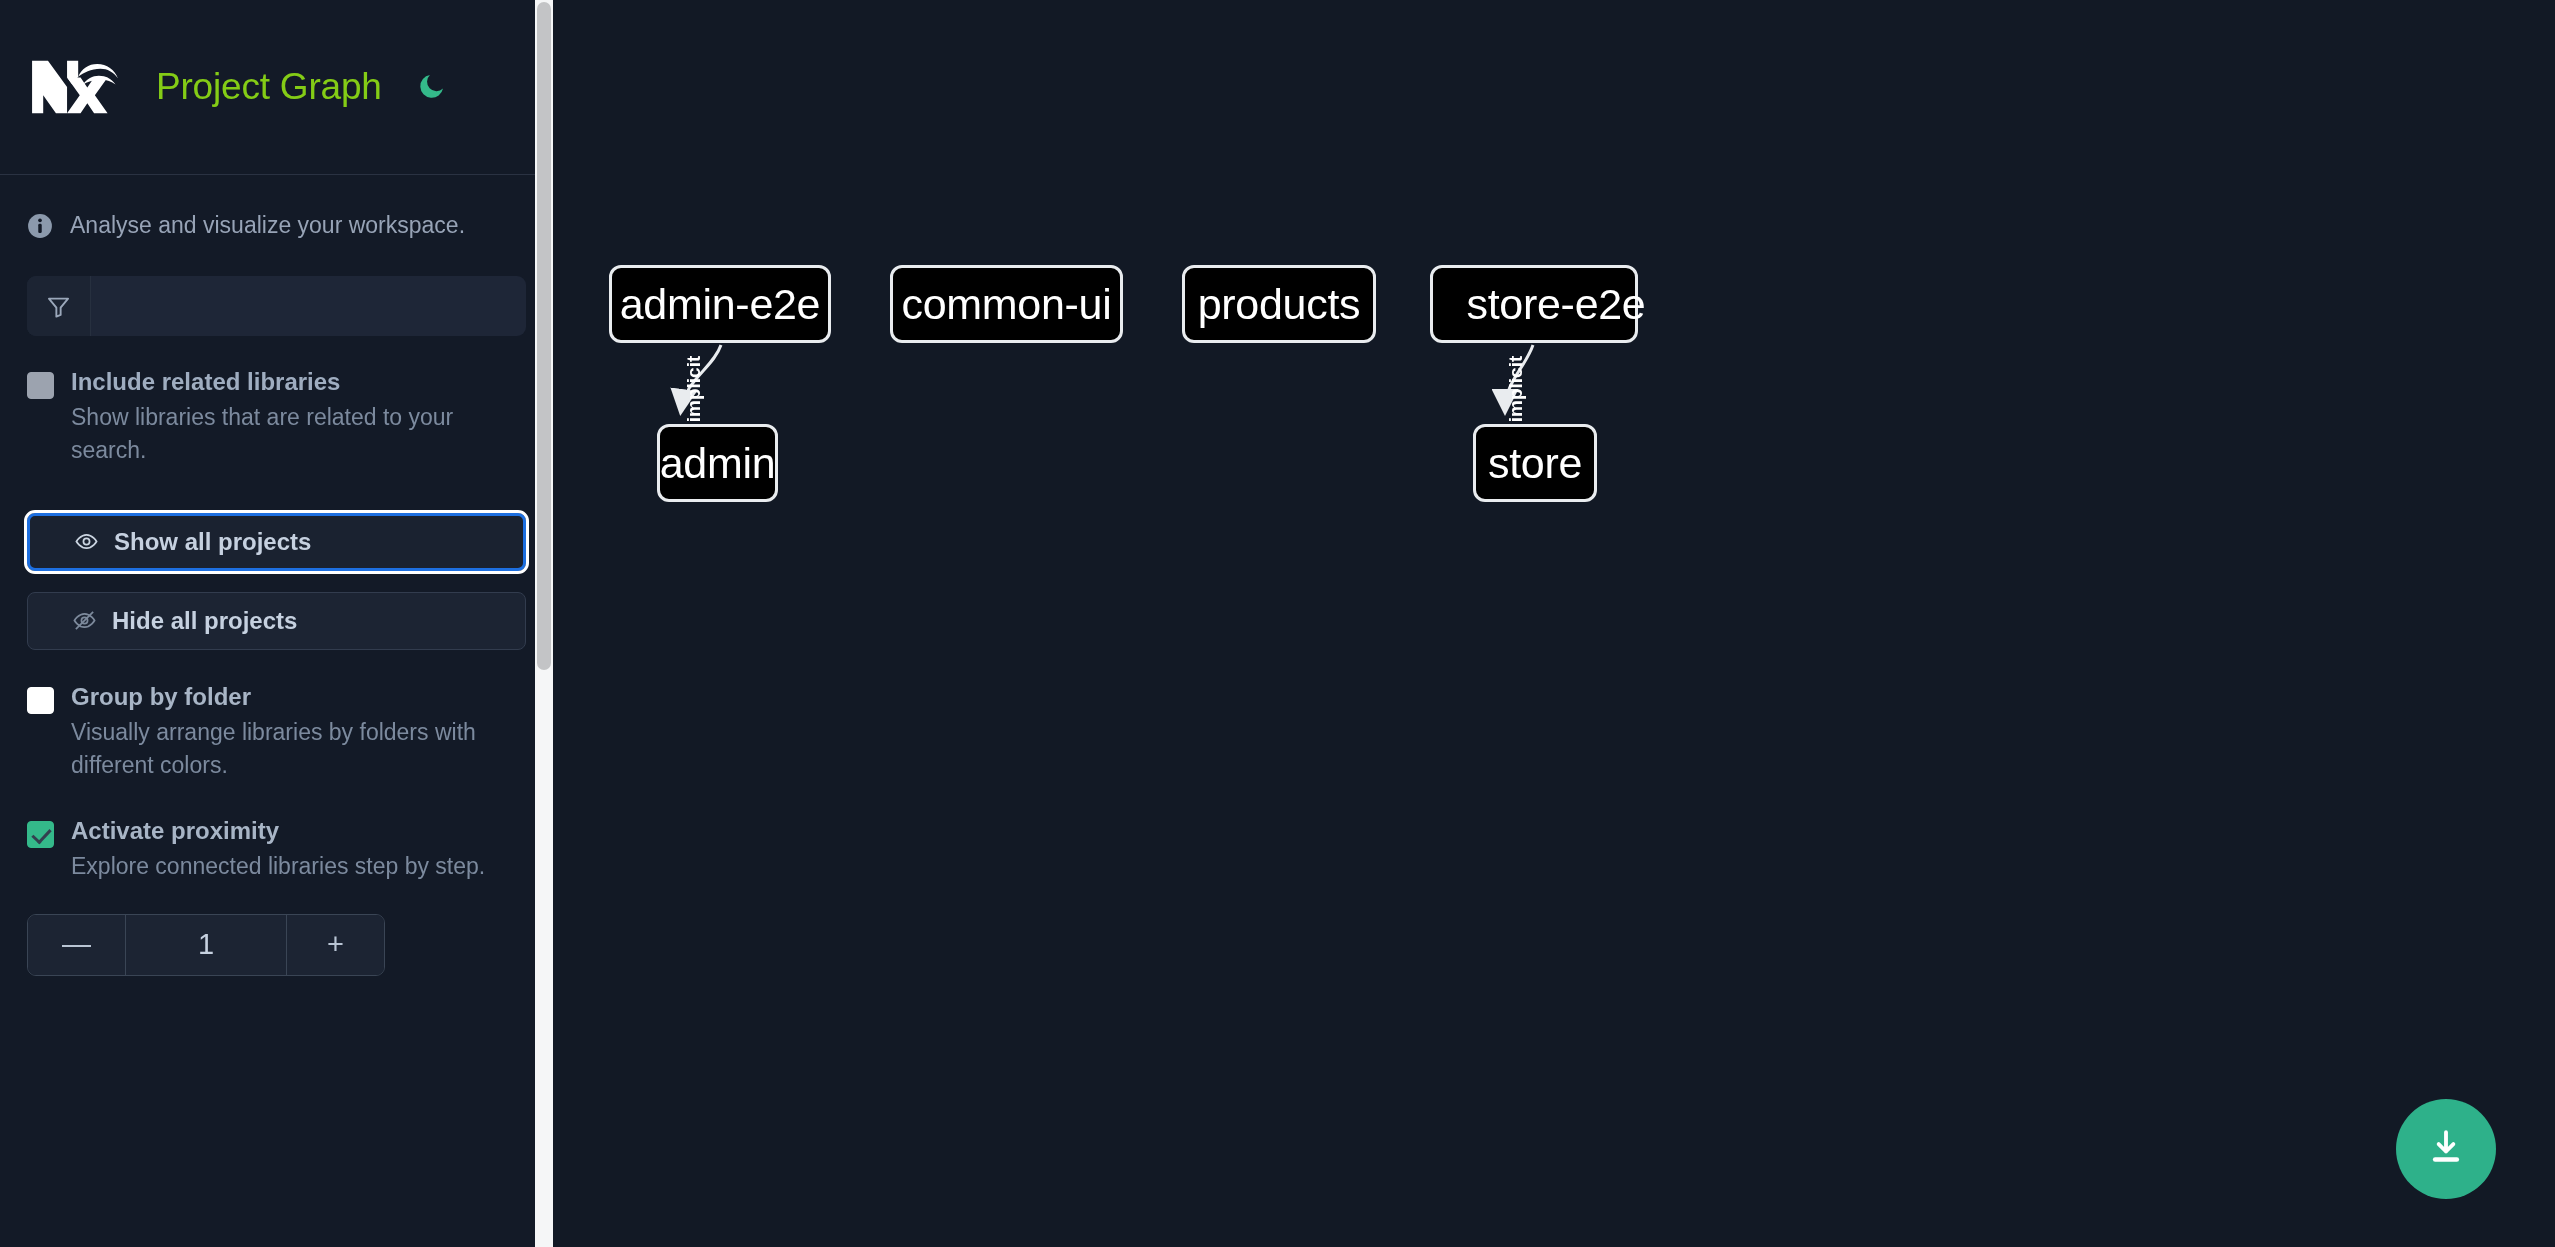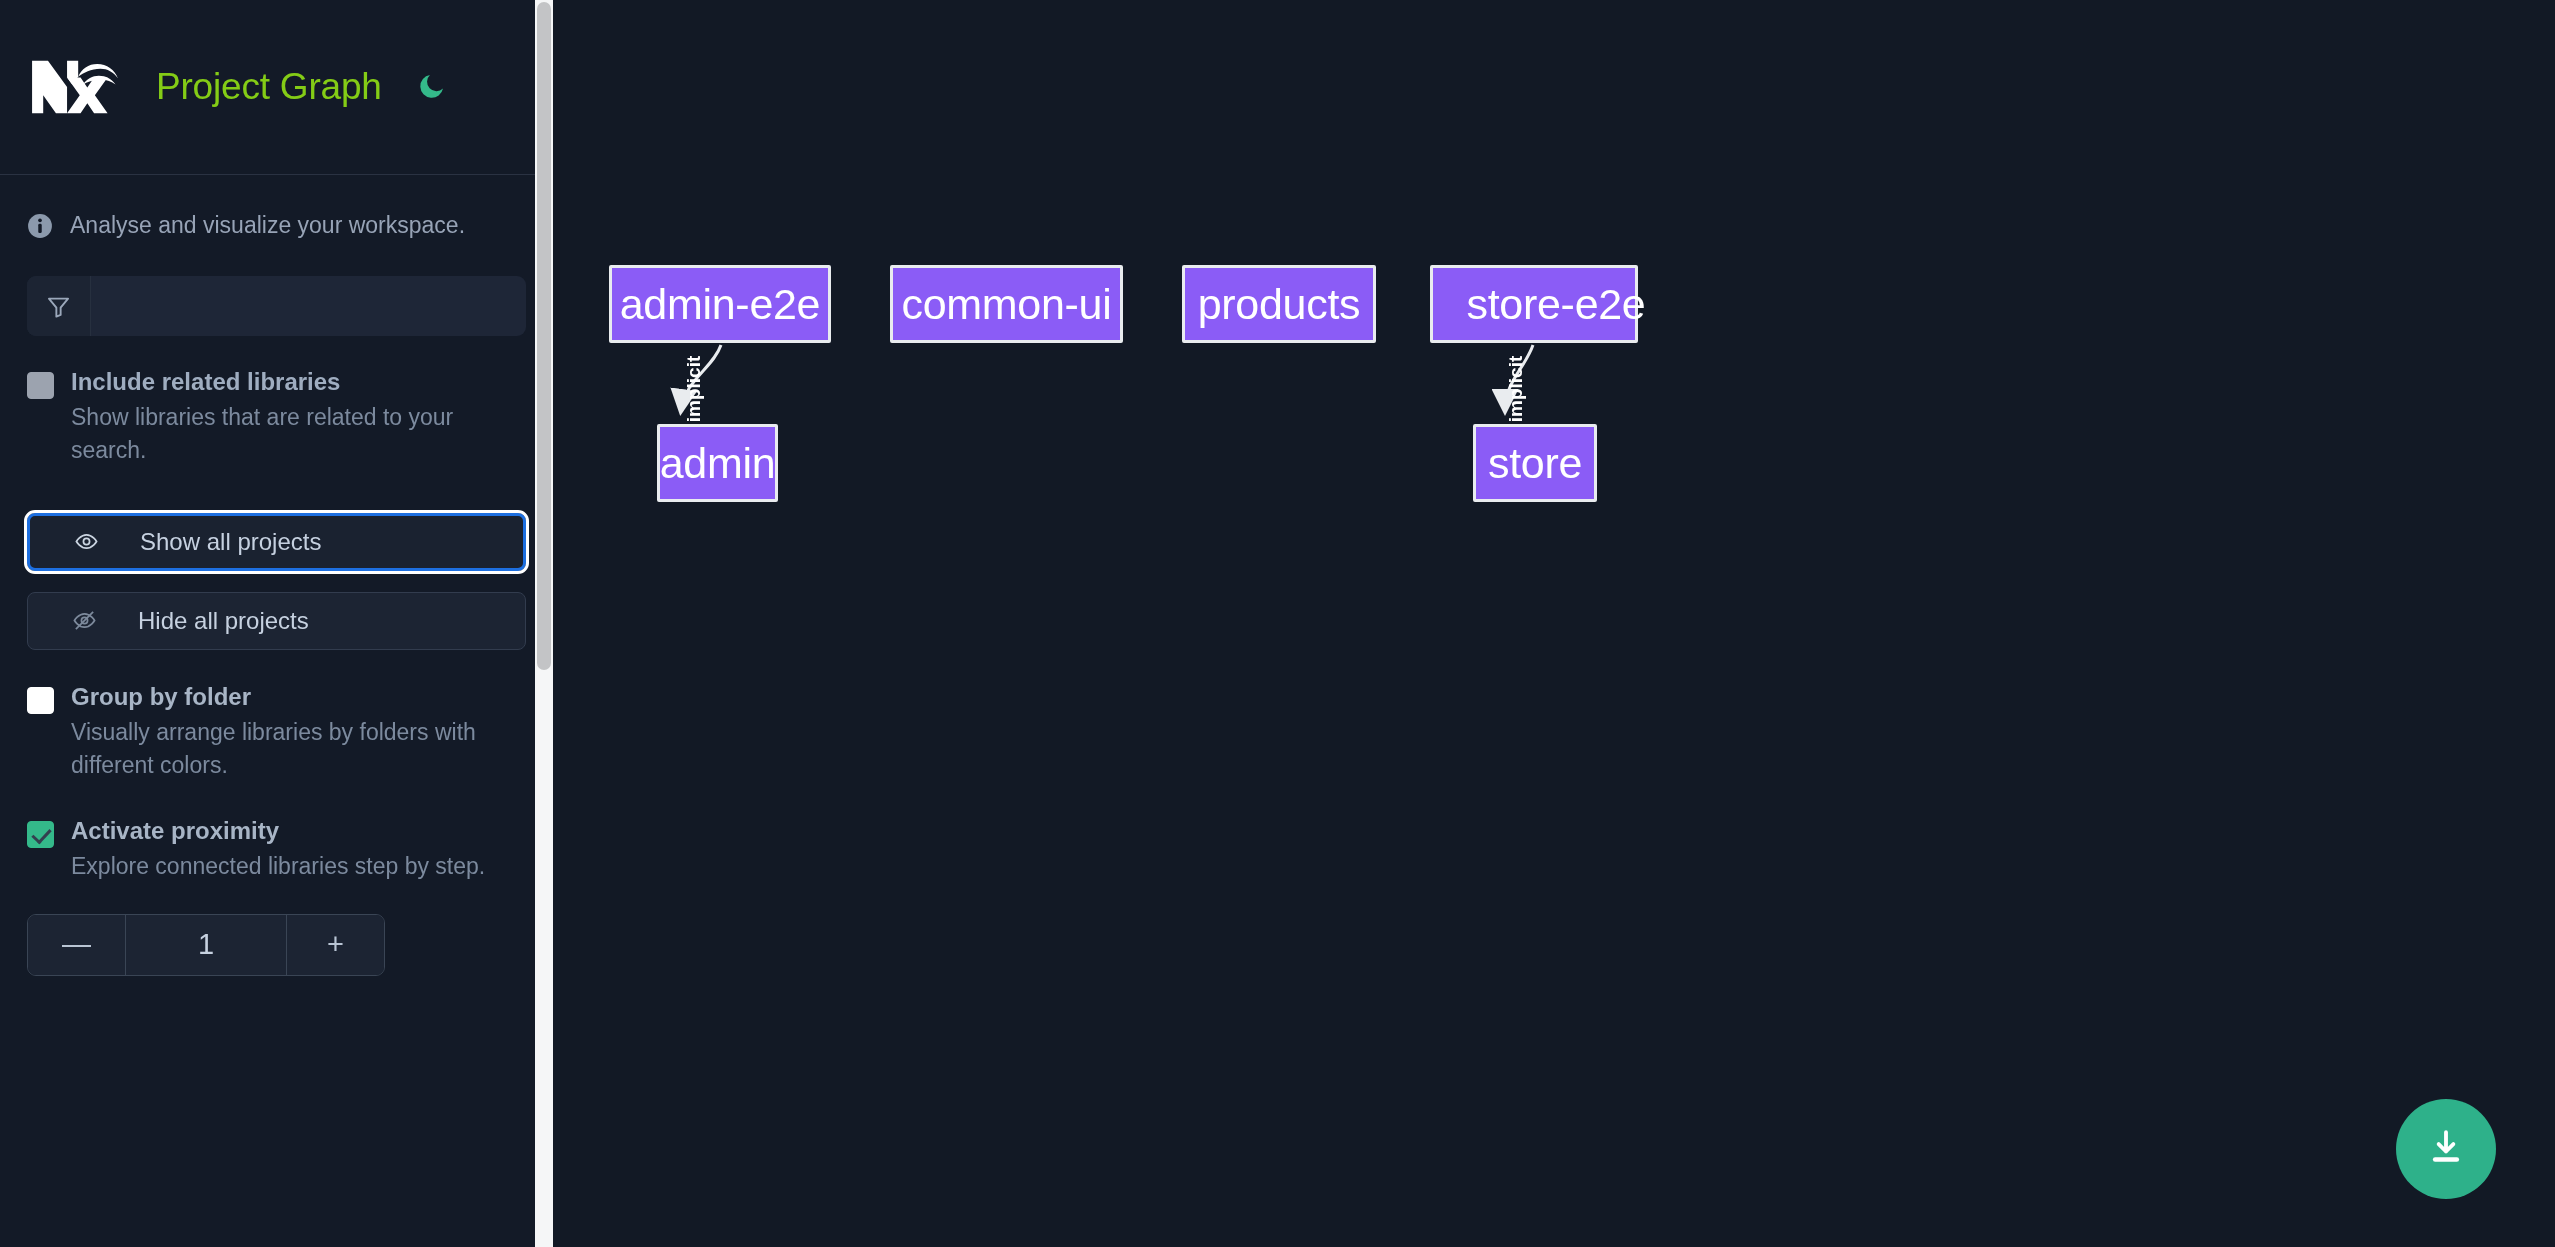--- a/index.html
+++ b/index.html
@@ -106,27 +106,27 @@
   .block-gap-b { height: 24px; }
   .block-gap-c { height: 30px; }
 
   
   .big-btn {
     position: relative;
     height: 58px;
     width: 100%;
     display: flex; align-items: center;
     padding-left: 41px;
-    gap: 38px;
+    gap: 12px;
     background: #1c2433;
     border: 1px solid #323c4e;
     border-radius: 8px;
     color: #c6d1e0;
     font-size: 24px;
-    font-weight: normal;
+    font-weight: bold;
     cursor: pointer;
     font-family: "Liberation Sans", sans-serif;
   }
   .big-btn.focused {
     border: 3px solid #1d6fe0;
     outline: 3px solid #ffffff;
     outline-offset: 0px;
     background: #1a2230;
   }
   .big-btn .b-ico { flex: 0 0 31px; height: 24px; display: flex; align-items: center; }
@@ -179,23 +179,23 @@
   
   .graph {
     position: relative;
     flex: 1 1 auto;
     height: 1247px;
     background: #121925;
     overflow: hidden;
   }
   .node {
     position: absolute;
-    background: #8b5cf6;
+    background: #000000;
     border: 3px solid #e9ecef;
-    border-radius: 2px;
+    border-radius: 12px;
     display: flex; align-items: center; justify-content: center;
     color: #ffffff;
     font-size: 43px;
     letter-spacing: -0.3px;
     cursor: pointer;
     white-space: nowrap;
   }
   .edge-svg { position: absolute; left: 0; top: 0; width: 100%; height: 100%; pointer-events: none; }
   .edge-label {
     position: absolute;

